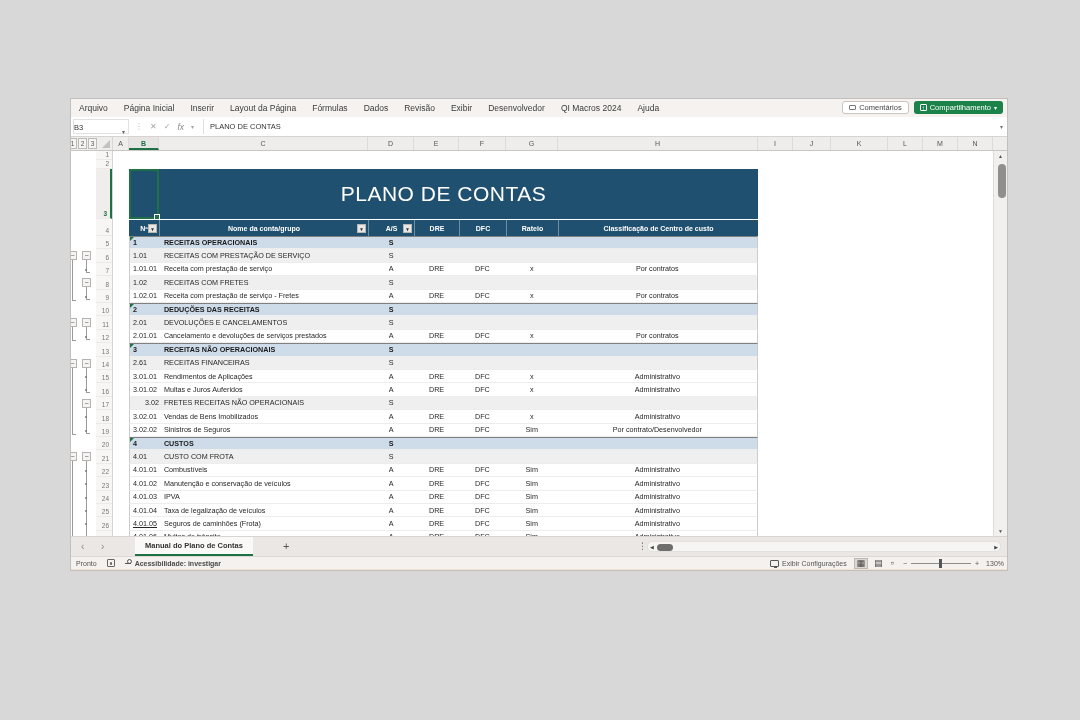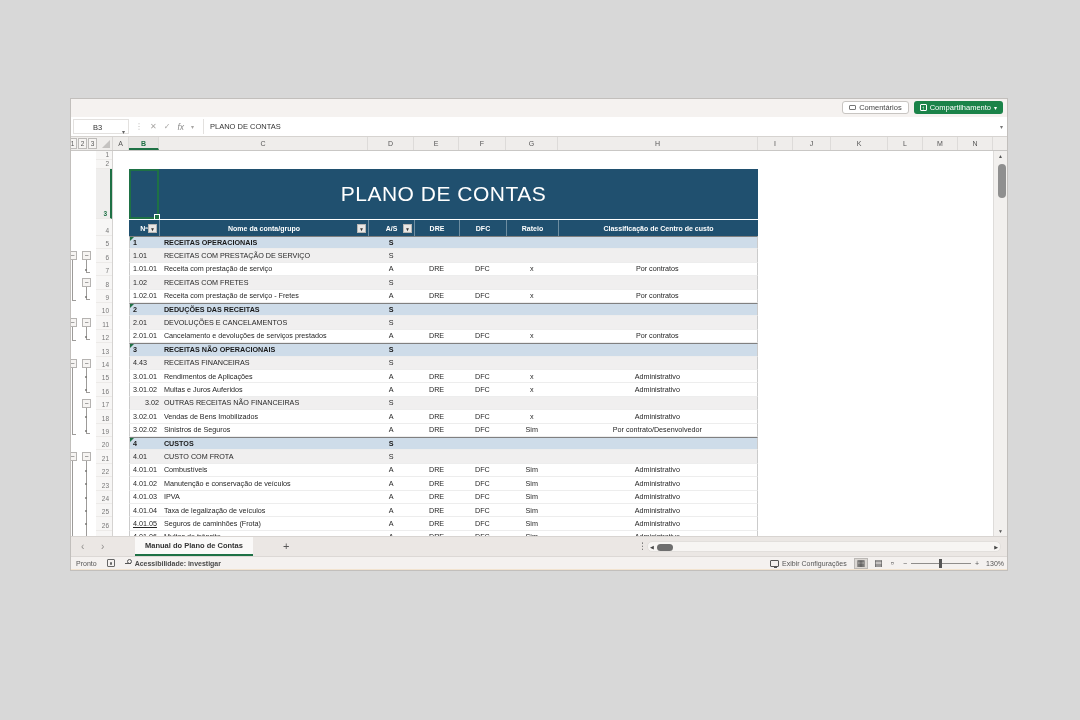--- a/index.html
+++ b/index.html
@@ -24,21 +24,21 @@
                 display:flex;align-items:center;gap:3px;padding:0 6px;font-size:7.5px;color:#444;}
   .bubble{width:7px;height:5px;border:1px solid #777;border-radius:1px;display:inline-block;}
   .btn-share{height:13px;background:var(--share-green);border-radius:3px;color:#fff;
              display:flex;align-items:center;gap:3px;padding:0 6px;font-size:7.5px;}
   .share-ic{font-size:6px;border:1px solid #fff;border-radius:1px;width:7px;height:7px;line-height:6px;text-align:center;}
   .chev{font-size:6px;}
 
   
   .formulabar{position:absolute;left:0;top:18px;width:100%;height:20px;background:#fff;border-bottom:1px solid #D6D3D0;}
   .namebox{position:absolute;left:2px;top:2px;width:56px;height:15px;background:#fff;border:1px solid #E3E1DF;
-           font-size:7.5px;color:#333;line-height:15px;padding-left:19px;}
+           font-size:7.5px;color:#333;line-height:15px;padding-left:0;}
   .namebox .chev{position:absolute;right:3px;top:5px;color:#666;}
   .fb-icons{position:absolute;left:64px;top:2px;height:15px;display:flex;align-items:center;gap:7px;color:#A8A6A4;font-size:8px;}
   .fb-split{color:#B9B7B5;font-size:8px;}
   .fx{font-style:italic;font-size:8.5px;color:#8b8b8b;}
   .fb-field{position:absolute;left:132px;top:2px;right:16px;height:15px;border-left:1px solid #E3E1DF;
             font-size:7.5px;color:#333;line-height:15px;padding-left:6px;}
   .fb-expand{position:absolute;right:4px;top:6px;color:#777;font-size:6px;}
 
   
   .colheaders{position:absolute;left:0;top:38px;width:100%;height:14px;background:#EFEDEB;border-bottom:1px solid #C9C7C5;}
@@ -130,20 +130,33 @@
   .zoom-thumb{position:absolute;left:28px;top:-4px;width:3px;height:9px;background:#555;}
   .tanstrip{position:absolute;left:0;top:470px;width:100%;height:3px;background:#F2E3CF;}
 </style>
 </head>
 <body>
 
 <div class="canvas">
   <div class="window">
 
     <div class="menubar">
+      <div class="menu-tabs">
+          <div class="menu-tab">Arquivo</div>
+          <div class="menu-tab">Página Inicial</div>
+          <div class="menu-tab">Inserir</div>
+          <div class="menu-tab">Layout da Página</div>
+          <div class="menu-tab">Fórmulas</div>
+          <div class="menu-tab">Dados</div>
+          <div class="menu-tab">Revisão</div>
+          <div class="menu-tab">Exibir</div>
+          <div class="menu-tab">Desenvolvedor</div>
+          <div class="menu-tab">QI Macros 2024</div>
+          <div class="menu-tab">Ajuda</div>
+        </div>
       <div class="menubar-right">
         <div class="btn-comments">
           <span class="bubble"></span>
           <span>Comentários</span>
         </div>
         <div class="btn-share">
           <span class="share-ic">↑</span>
           <span>Compartilhamento</span>
           <span class="chev">▾</span>
         </div>
@@ -368,21 +381,21 @@
           <div class="trow lv1" style="top: 192.2px;">
             <div class="td c0" style="width: 30px;">3</div>
             <div class="td c1" style="width: 209px;">RECEITAS NÃO OPERACIONAIS</div>
             <div class="td c2" style="width: 46px;">S</div>
             <div class="td c3" style="width: 45px;"></div>
             <div class="td c4" style="width: 47px;"></div>
             <div class="td c5" style="width: 52px;"></div>
             <div class="td c6" style="width: 200px;"></div>
           </div>
           <div class="trow lv2" style="top: 205.6px;">
-            <div class="td c0" style="width: 30px;">4.43</div>
+            <div class="td c0" style="width: 30px;">2.61</div>
             <div class="td c1" style="width: 209px;">RECEITAS FINANCEIRAS</div>
             <div class="td c2" style="width: 46px;">S</div>
             <div class="td c3" style="width: 45px;"></div>
             <div class="td c4" style="width: 47px;"></div>
             <div class="td c5" style="width: 52px;"></div>
             <div class="td c6" style="width: 200px;"></div>
           </div>
           <div class="trow lv3" style="top: 219px;">
             <div class="td c0" style="width: 30px;">3.01.01</div>
             <div class="td c1" style="width: 209px;">Rendimentos de Aplicações</div>
@@ -396,21 +409,21 @@
             <div class="td c0" style="width: 30px;">3.01.02</div>
             <div class="td c1" style="width: 209px;">Multas e Juros Auferidos</div>
             <div class="td c2" style="width: 46px;">A</div>
             <div class="td c3" style="width: 45px;">DRE</div>
             <div class="td c4" style="width: 47px;">DFC</div>
             <div class="td c5" style="width: 52px;">x</div>
             <div class="td c6" style="width: 200px;">Administrativo</div>
           </div>
           <div class="trow lv2" style="top: 245.8px;">
             <div class="td c0" style="width: 30px; padding-left: 15px;">3.02</div>
-            <div class="td c1" style="width: 209px;">OUTRAS RECEITAS NÃO FINANCEIRAS</div>
+            <div class="td c1" style="width: 209px;">FRETES RECEITAS NÃO OPERACIONAIS</div>
             <div class="td c2" style="width: 46px;">S</div>
             <div class="td c3" style="width: 45px;"></div>
             <div class="td c4" style="width: 47px;"></div>
             <div class="td c5" style="width: 52px;"></div>
             <div class="td c6" style="width: 200px;"></div>
           </div>
           <div class="trow lv3" style="top: 259.2px;">
             <div class="td c0" style="width: 30px;">3.02.01</div>
             <div class="td c1" style="width: 209px;">Vendas de Bens Imobilizados</div>
             <div class="td c2" style="width: 46px;">A</div>

